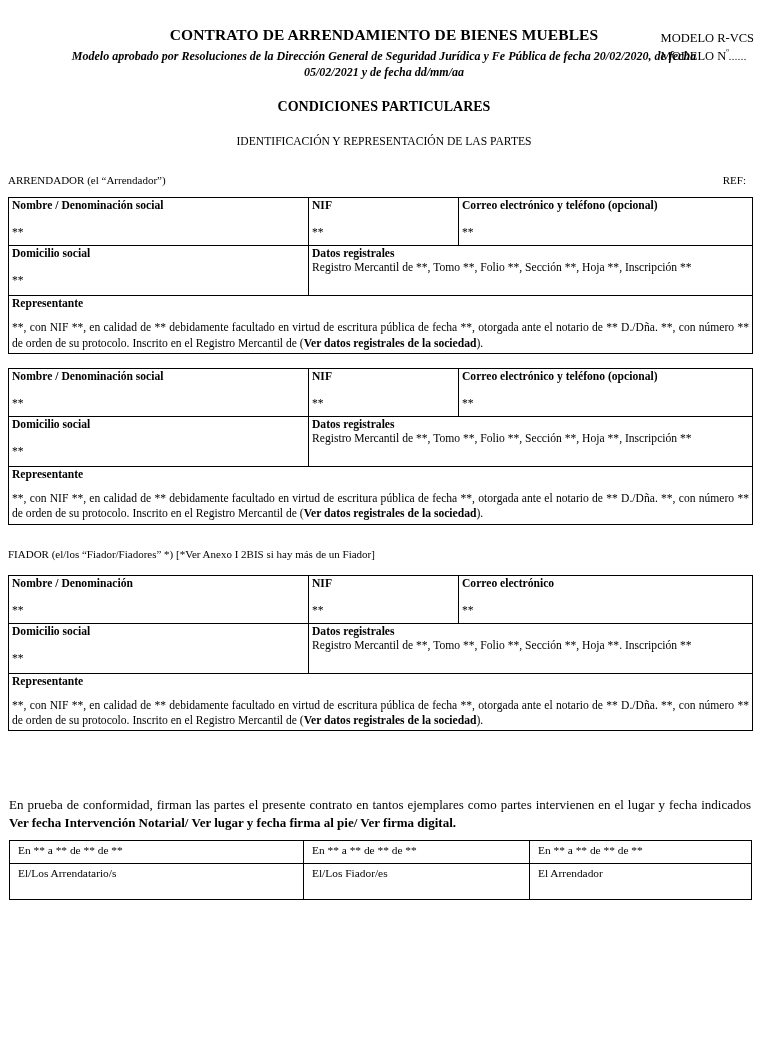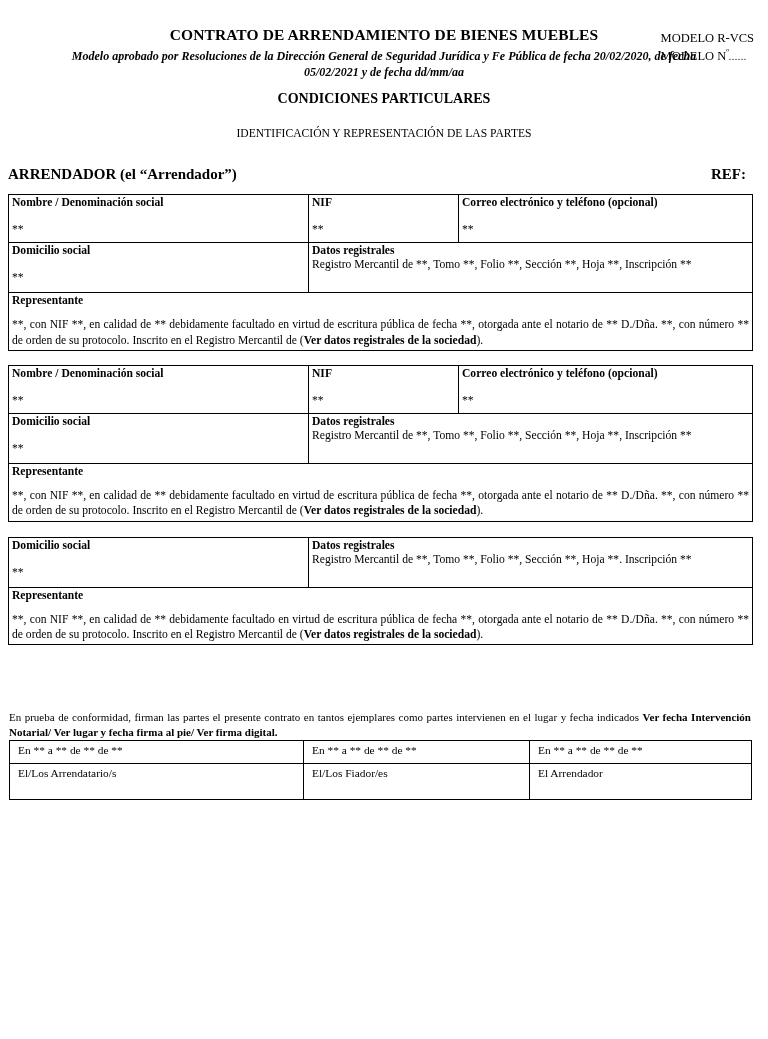--- a/index.html
+++ b/index.html
@@ -52,36 +52,36 @@
     font-style: italic;
     font-size: 12px;
     line-height: 1.36;
     margin: 4px auto 0 auto;
     width: 640px;
   }
   .section-title {
     text-align: center;
     font-weight: bold;
     font-size: 14px;
-    margin-top: 10px;
+    margin-top: 18px;
   }
   .section-subtitle {
     text-align: center;
     font-weight: normal;
     font-size: 11.6px;
     margin-top: 20px;
   }
 
   
   .party-head {
     display: flex;
     align-items: flex-end;
     justify-content: space-between;
-    font-weight: bold;
-    font-size: 15px;
+    font-weight: normal;
+    font-size: 11px;
     padding: 0 16px 0 8px;
   }
   .party-head.solo { justify-content: flex-start; }
   .party-head .ref { padding-right: 6px; }
 
   
   table.party {
     border-collapse: collapse;
     width: 744px;
     margin-left: 8px;
@@ -99,22 +99,22 @@
   .val-tight { display: block; margin-top: 0; }
   .cell-name { height: 44px; }
   .cell-dom { height: 46px; }
   .cell-rep { height: 40px; }
   .rep-text { display: block; margin-top: 9px; text-align: justify; line-height: 1.3; }
   .b { font-weight: bold; }
 
   
   .closing {
     width: 742px;
-    margin: 0 0 0 9px;
-    font-size: 11px;
+    margin: 0 0 8px 9px;
+    font-size: 13px;
     line-height: 1.35;
     text-align: justify;
   }
 
   
   table.signature {
     border-collapse: collapse;
     width: 742px;
     margin-left: 9px;
     table-layout: fixed;
@@ -222,28 +222,45 @@
       </tr>
       <tr>
         <td class="cell-rep" colspan="3">
           <span class="lbl">Representante</span>
           <span class="rep-text"><span>**, con NIF **, en calidad de ** debidamente facultado en virtud de escritura pública de fecha **, otorgada ante el notario de ** D./Dña. **, con número ** de orden de su protocolo. Inscrito en el Registro Mercantil de (</span><span class="b">Ver datos registrales de la sociedad</span><span>).</span></span>
         </td>
       </tr>
     </tbody>
   </table>
 
+  <div class="party-head solo" style="margin-top:23px;">
+    <span>FIADOR (el/los “Fiador/Fiadores” *) [*Ver Anexo I 2BIS si hay más de un Fiador]</span>
+  </div>
 
   <table class="party" style="margin-top:15px;">
     <colgroup>
         <col style="width:300px">
         <col style="width:150px">
         <col style="width:294px">
       </colgroup>
     <tbody>
+      <tr>
+        <td class="cell-name">
+          <span class="lbl">Nombre / Denominación</span>
+          <span class="val">**</span>
+        </td>
+        <td class="cell-name">
+          <span class="lbl">NIF</span>
+          <span class="val">**</span>
+        </td>
+        <td class="cell-name">
+          <span class="lbl">Correo electrónico</span>
+          <span class="val">**</span>
+        </td>
+      </tr>
       <tr>
         <td class="cell-dom">
           <span class="lbl">Domicilio social</span>
           <span class="val">**</span>
         </td>
         <td class="cell-dom" colspan="2">
           <span class="lbl">Datos registrales</span>
           <span class="val-tight">Registro Mercantil de **, Tomo **, Folio **, Sección **, Hoja **. Inscripción **</span>
         </td>
       </tr>

